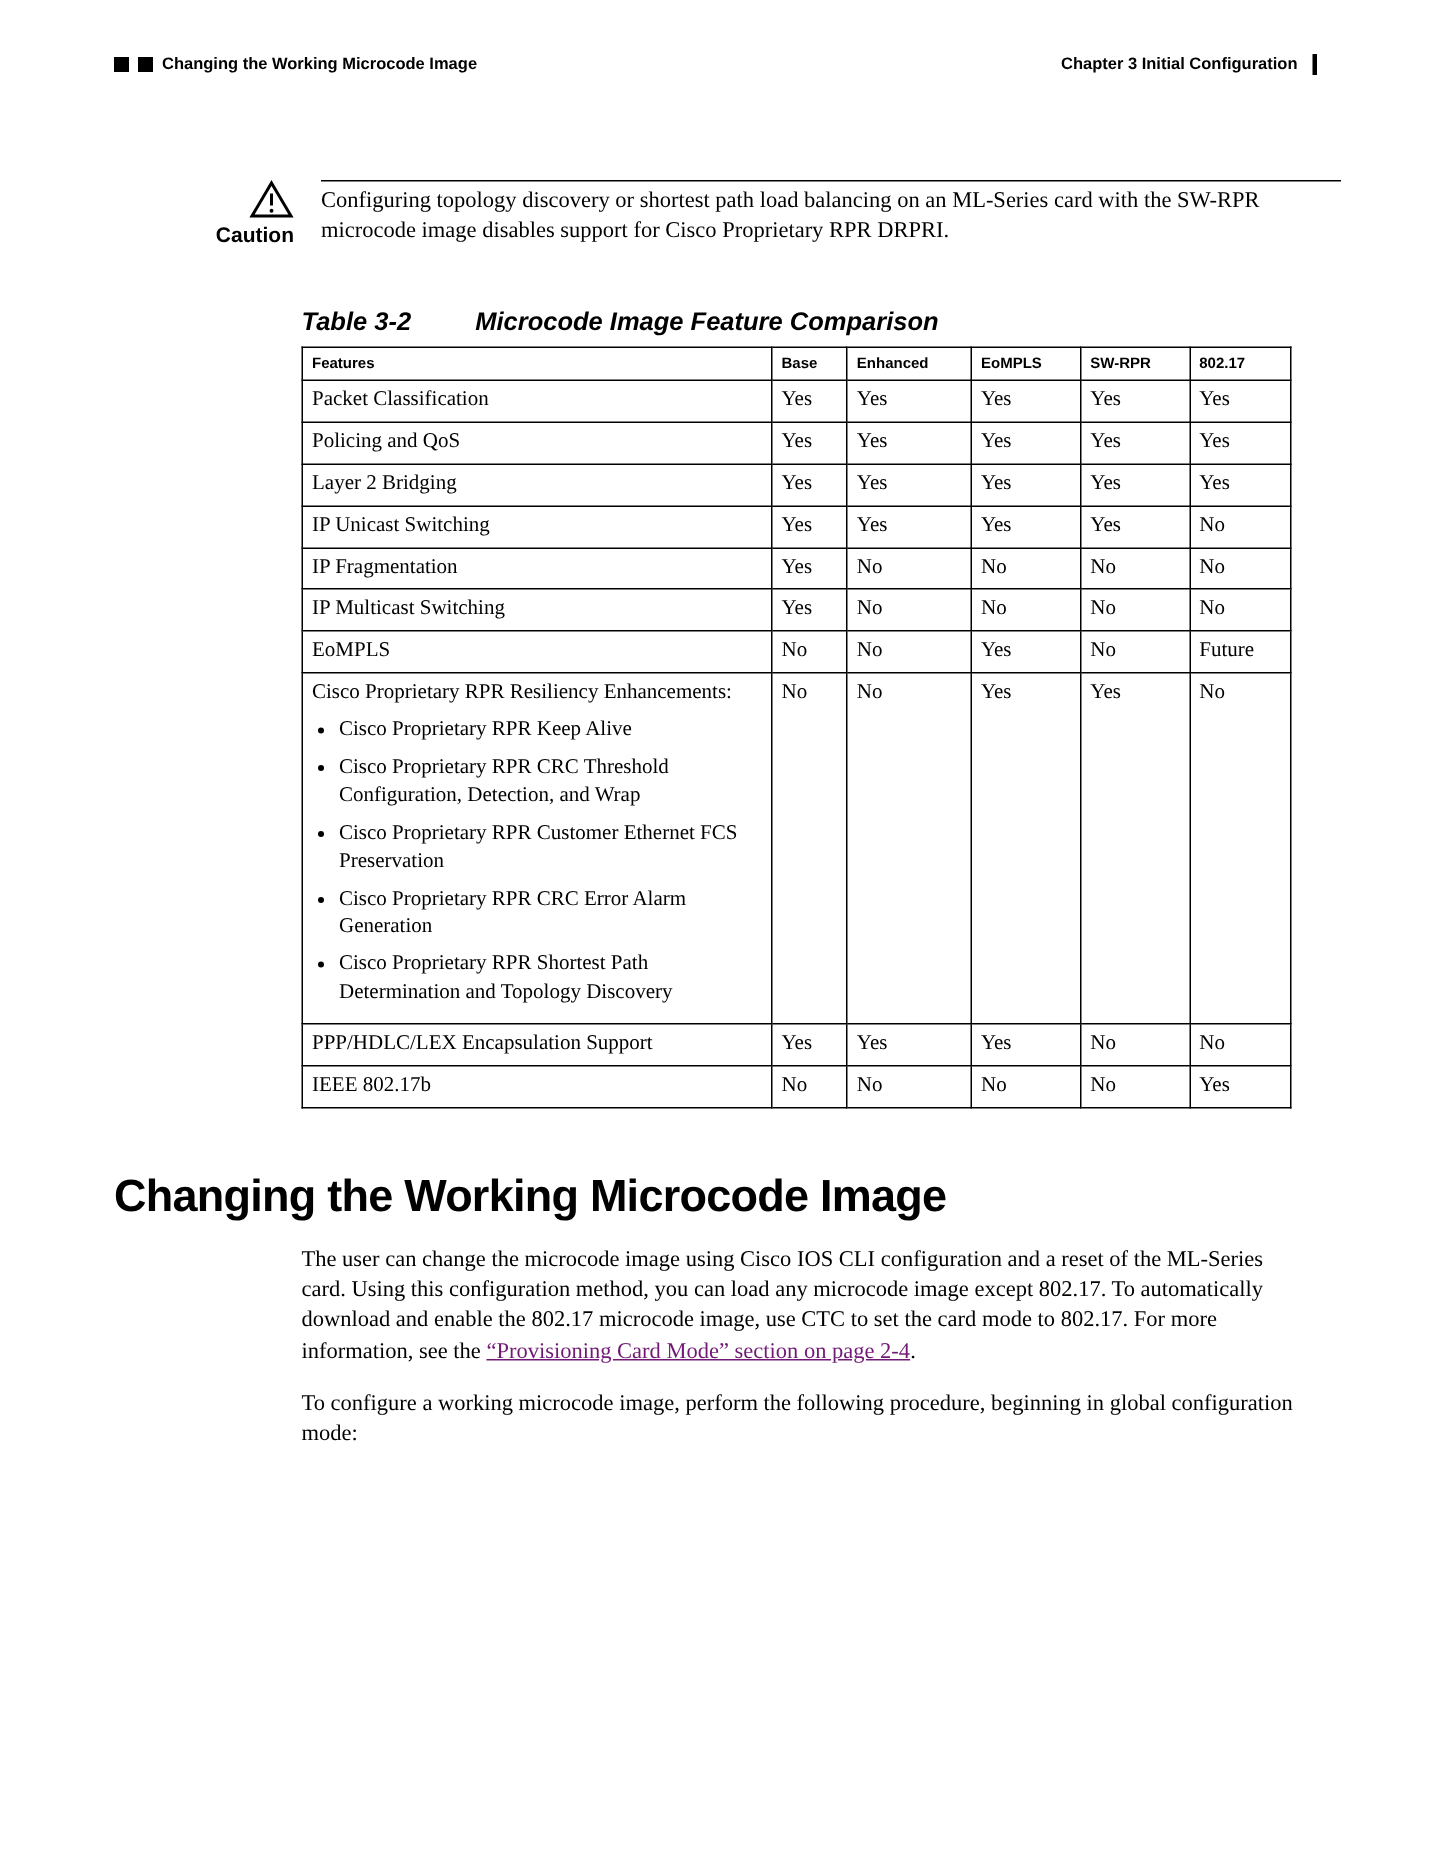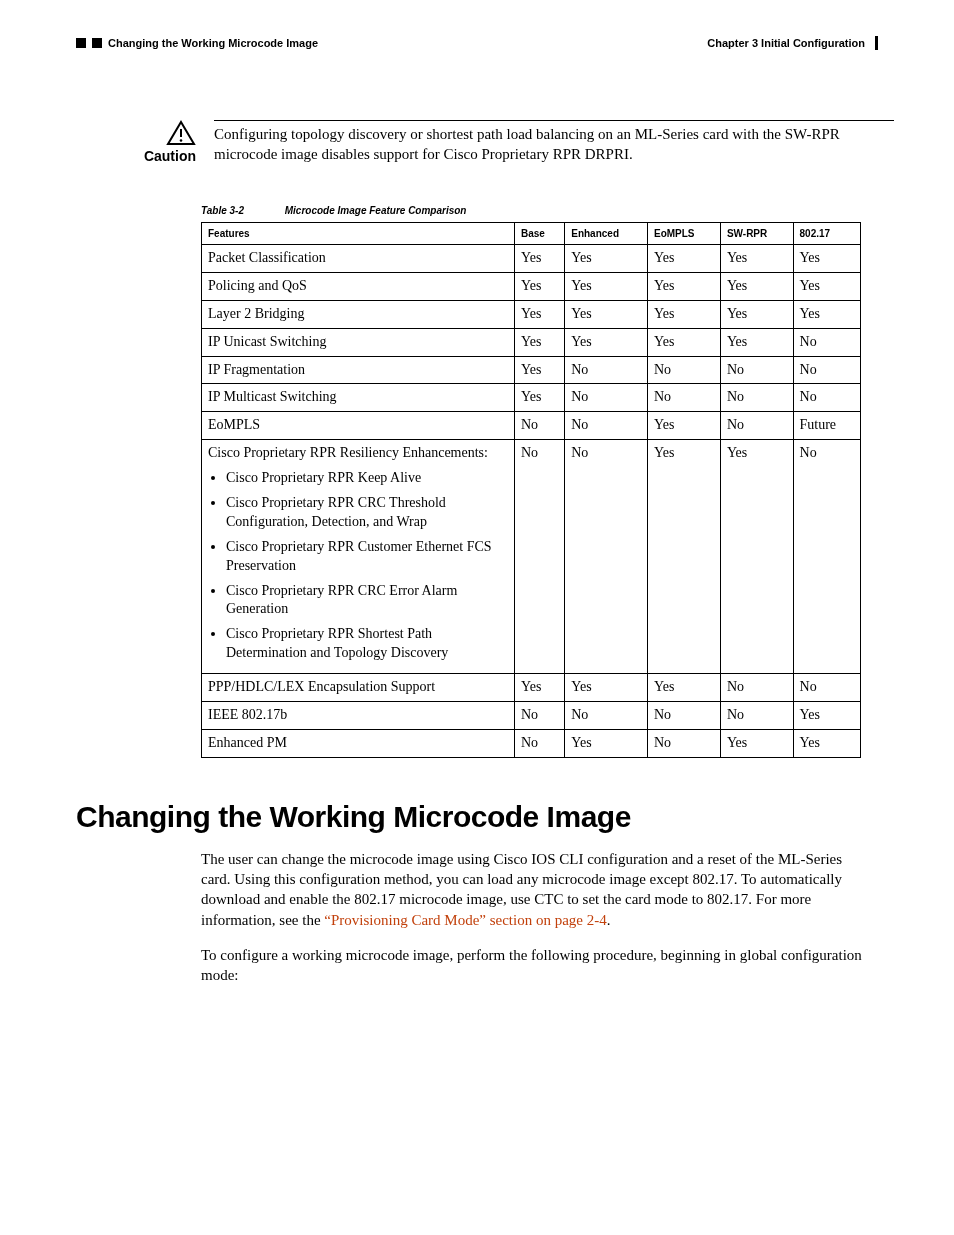--- a/index.html
+++ b/index.html
@@ -59,21 +59,21 @@
     height: 0;
     width: 680px;
     margin-bottom: 3px;
   }
   .caution-text {
     max-width: 680px;
     line-height: 1.35;
   }
   .table-caption {
     font-family: Arial, Helvetica, sans-serif;
-    font-size: 10px;
+    font-size: 17px;
     font-weight: bold;
     font-style: italic;
     margin-left: 125px;
     margin-bottom: 6px;
   }
   .table-caption .num { margin-right: 38px; }
   table.feature {
     border-collapse: collapse;
     margin-left: 125px;
     width: 660px;
@@ -105,21 +105,21 @@
     font-size: 30px;
     margin: 42px 0 14px 0;
     letter-spacing: -0.5px;
   }
   .body-para {
     margin-left: 125px;
     max-width: 670px;
     line-height: 1.35;
     margin-bottom: 10px;
   }
-  .link { color: #c2410c; }
+  .link { color: #701a75; text-decoration: underline; }
 </style>
 </head>
 <body>
 
 <div class="top-header">
   <div class="left">
     <span class="sq"></span>
     <span class="sq"></span>
     <span>Changing the Working Microcode Image</span>
   </div>
@@ -242,28 +242,20 @@
         <td>No</td>
       </tr>
       <tr>
         <td class="feat"><span>IEEE 802.17b</span></td>
         <td>No</td>
         <td>No</td>
         <td>No</td>
         <td>No</td>
         <td>Yes</td>
       </tr>
-      <tr>
-        <td class="feat"><span>Enhanced PM</span></td>
-        <td>No</td>
-        <td>Yes</td>
-        <td>No</td>
-        <td>Yes</td>
-        <td>Yes</td>
-      </tr>
     </tbody>
 </table>
 
 <h1 class="section">Changing the Working Microcode Image</h1>
 
 <p class="body-para">
   <span>The user can change the microcode image using Cisco IOS CLI configuration and a reset of the ML-Series card. Using this configuration method, you can load any microcode image except 802.17. To automatically download and enable the 802.17 microcode image, use CTC to set the card mode to 802.17. For more information, see the </span><span class="link">“Provisioning Card Mode” section on page 2-4</span><span>.</span>
 </p>
 
 <p class="body-para">To configure a working microcode image, perform the following procedure, beginning in global configuration mode:</p>

